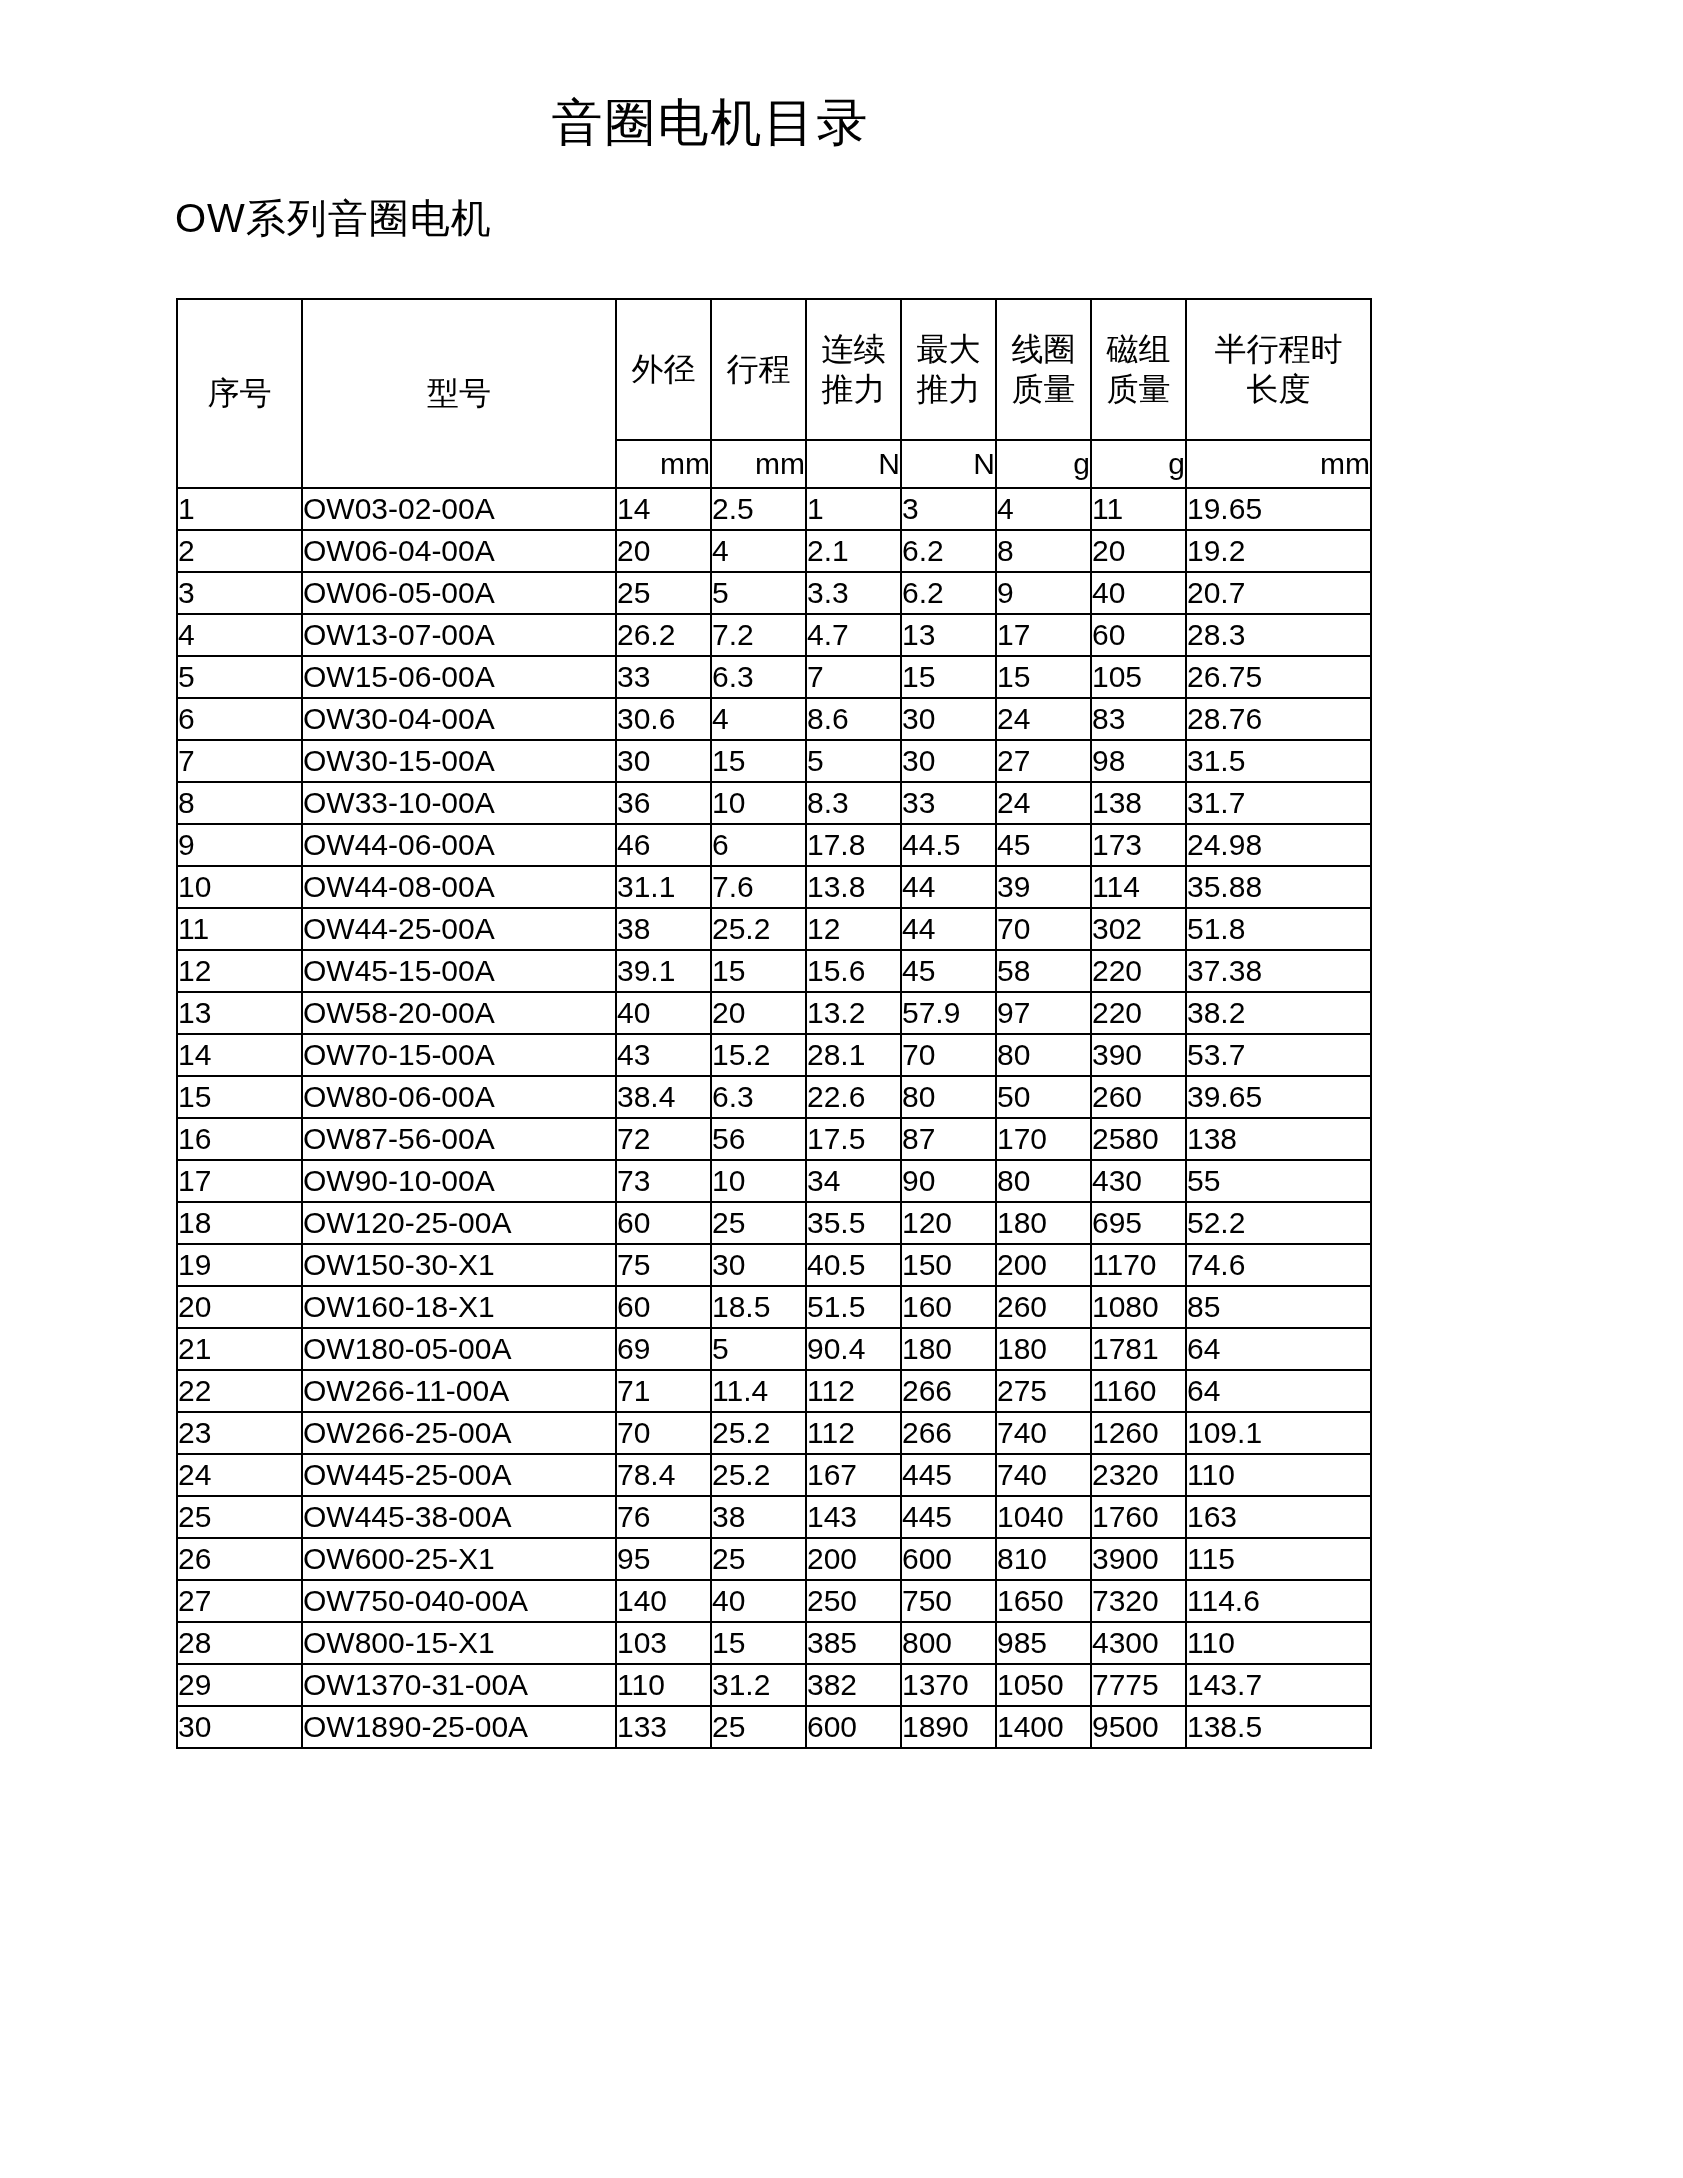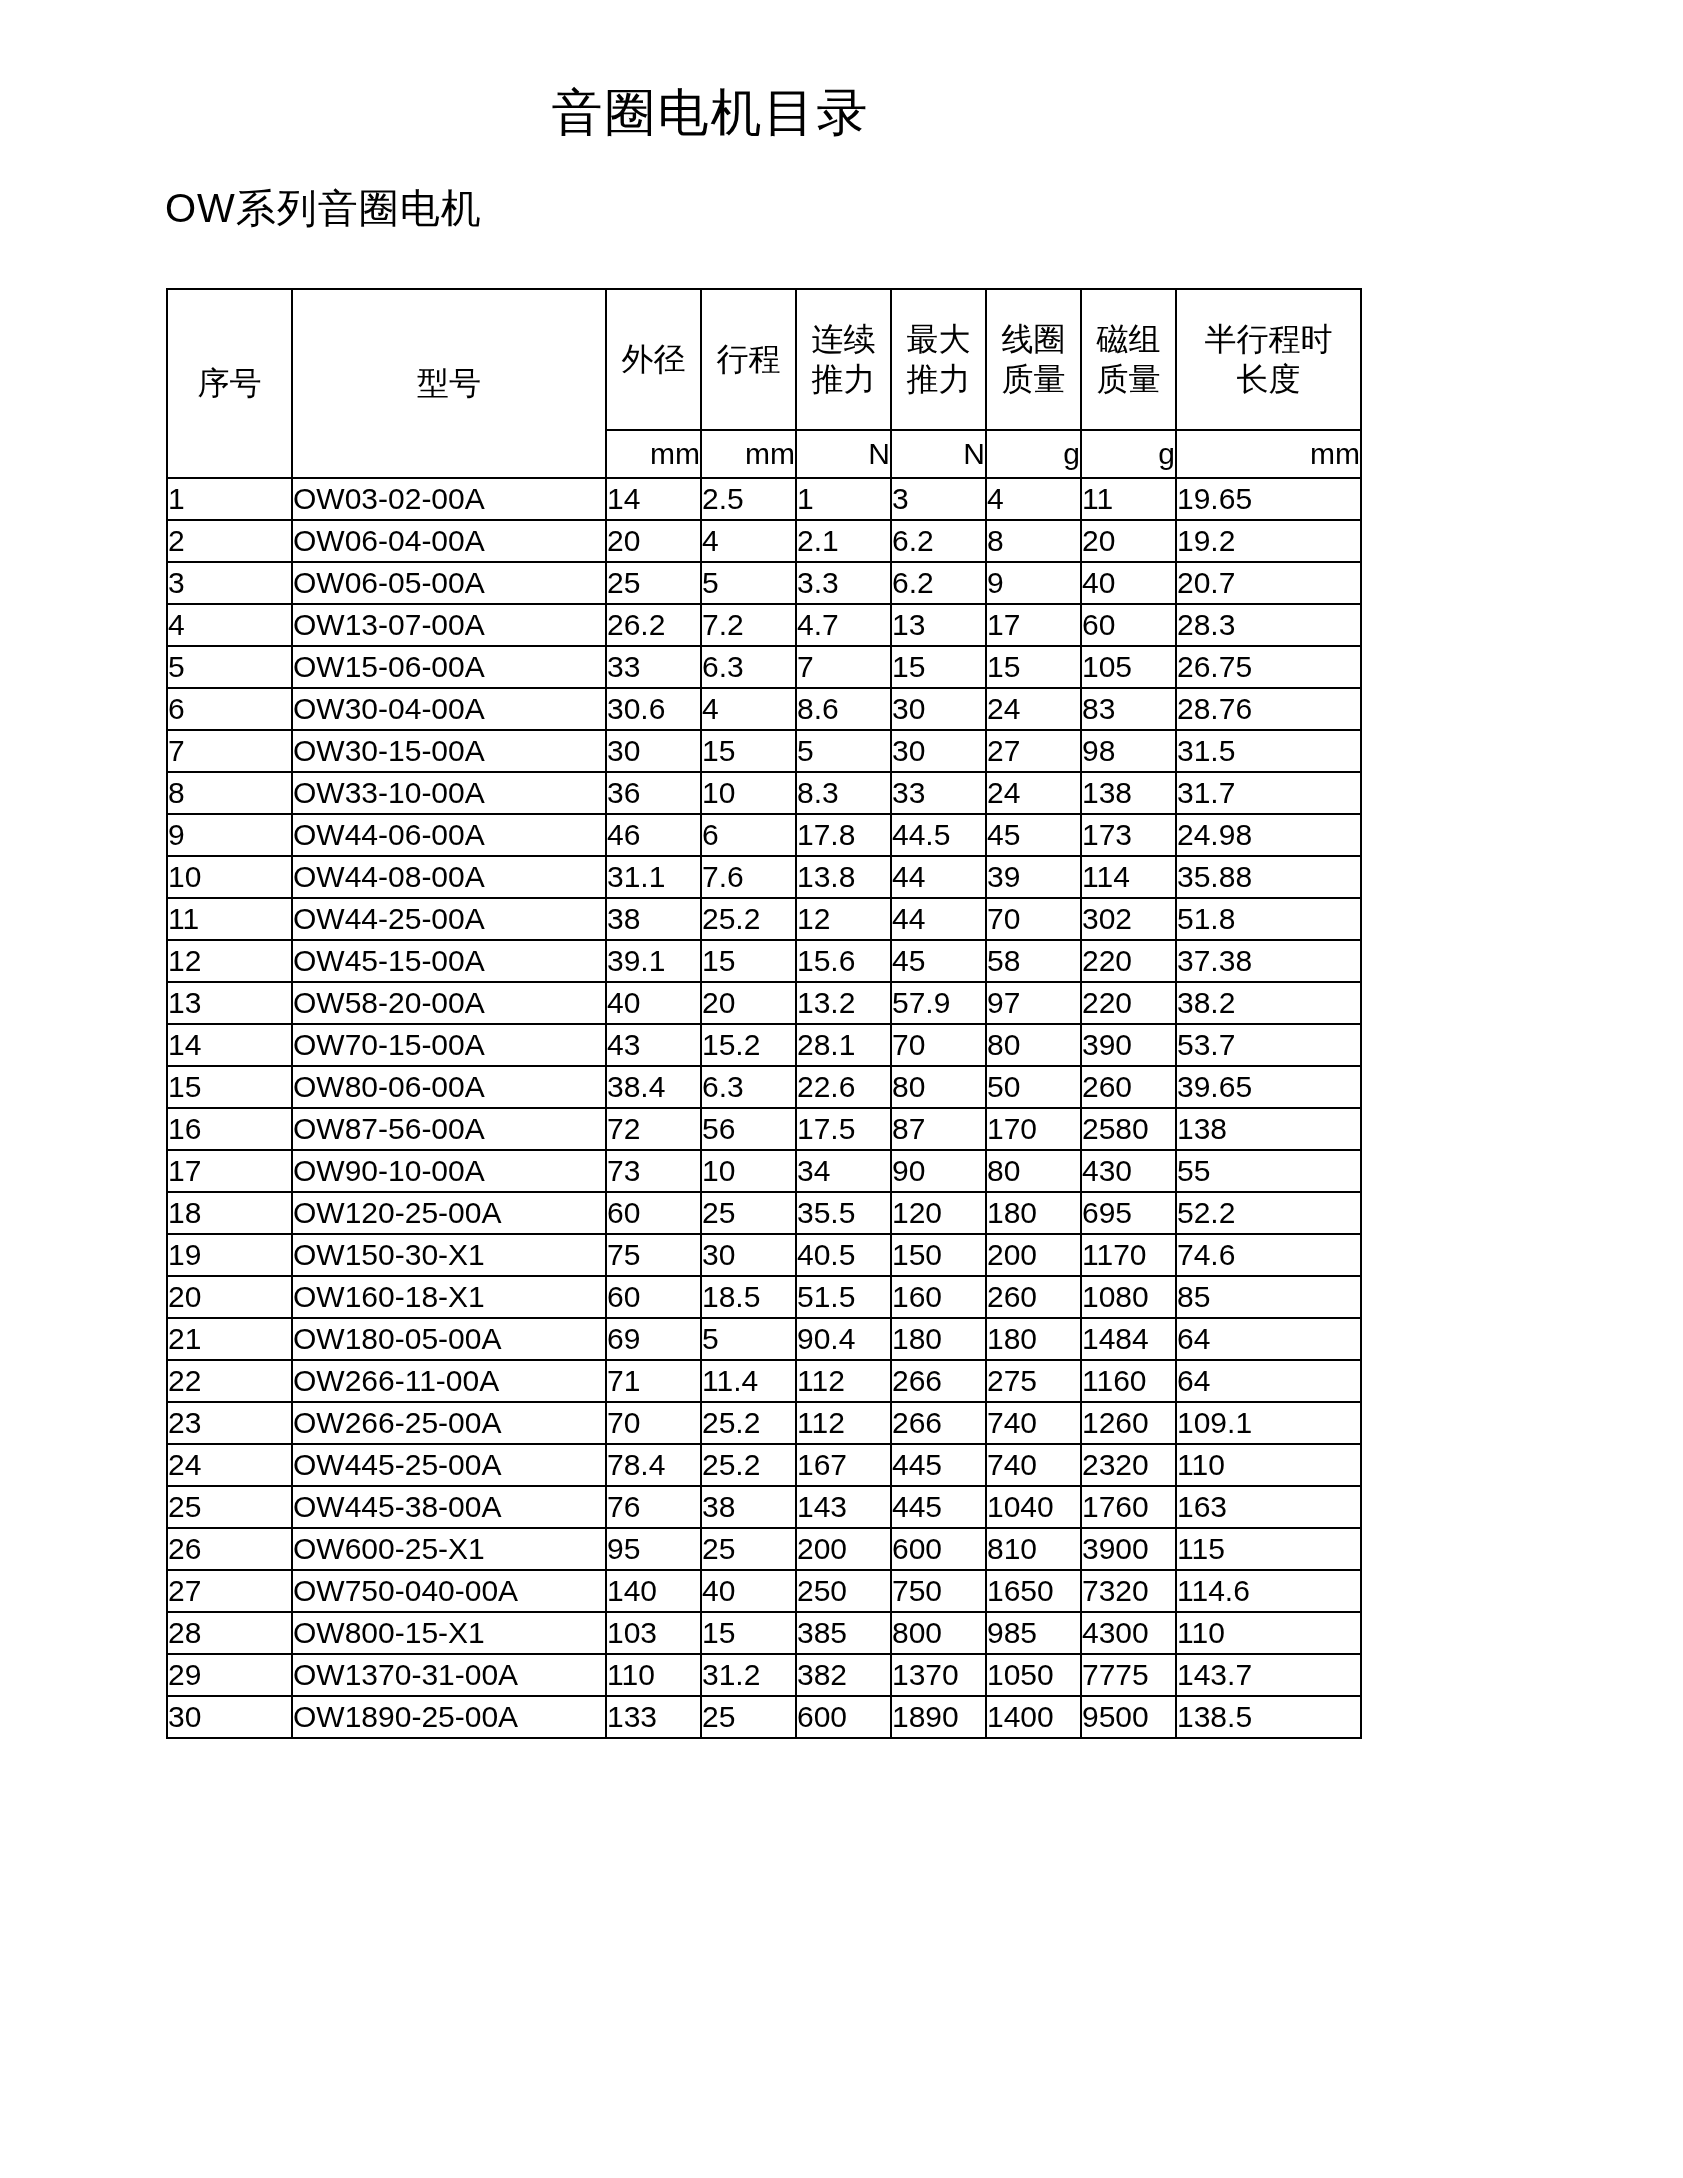--- a/index.html
+++ b/index.html
@@ -12,21 +12,21 @@
     height: 2178px;
     font-family: "Liberation Sans", "DejaVu Sans", sans-serif;
     color: #000000;
     -webkit-font-smoothing: none;
   }
   .page {
     position: relative;
     width: 1421px;
     height: 2178px;
     box-sizing: border-box;
-    padding: 0;
+    padding: 10px;
     border-radius: 26px;
   }
   .doc-title {
     text-align: center;
     font-size: 51px;
     font-weight: 400;
     letter-spacing: 2px;
     margin: 0;
     padding-top: 87px;
     line-height: 1.0;
@@ -379,21 +379,21 @@
             <td class="num">85</td>
           </tr>
           <tr>
             <td class="idx">21</td>
             <td class="model">OW180-05-00A</td>
             <td class="num">69</td>
             <td class="num">5</td>
             <td class="num">90.4</td>
             <td class="num">180</td>
             <td class="num">180</td>
-            <td class="num">1484</td>
+            <td class="num">1781</td>
             <td class="num">64</td>
           </tr>
           <tr>
             <td class="idx">22</td>
             <td class="model">OW266-11-00A</td>
             <td class="num">71</td>
             <td class="num">11.4</td>
             <td class="num">112</td>
             <td class="num">266</td>
             <td class="num">275</td>

